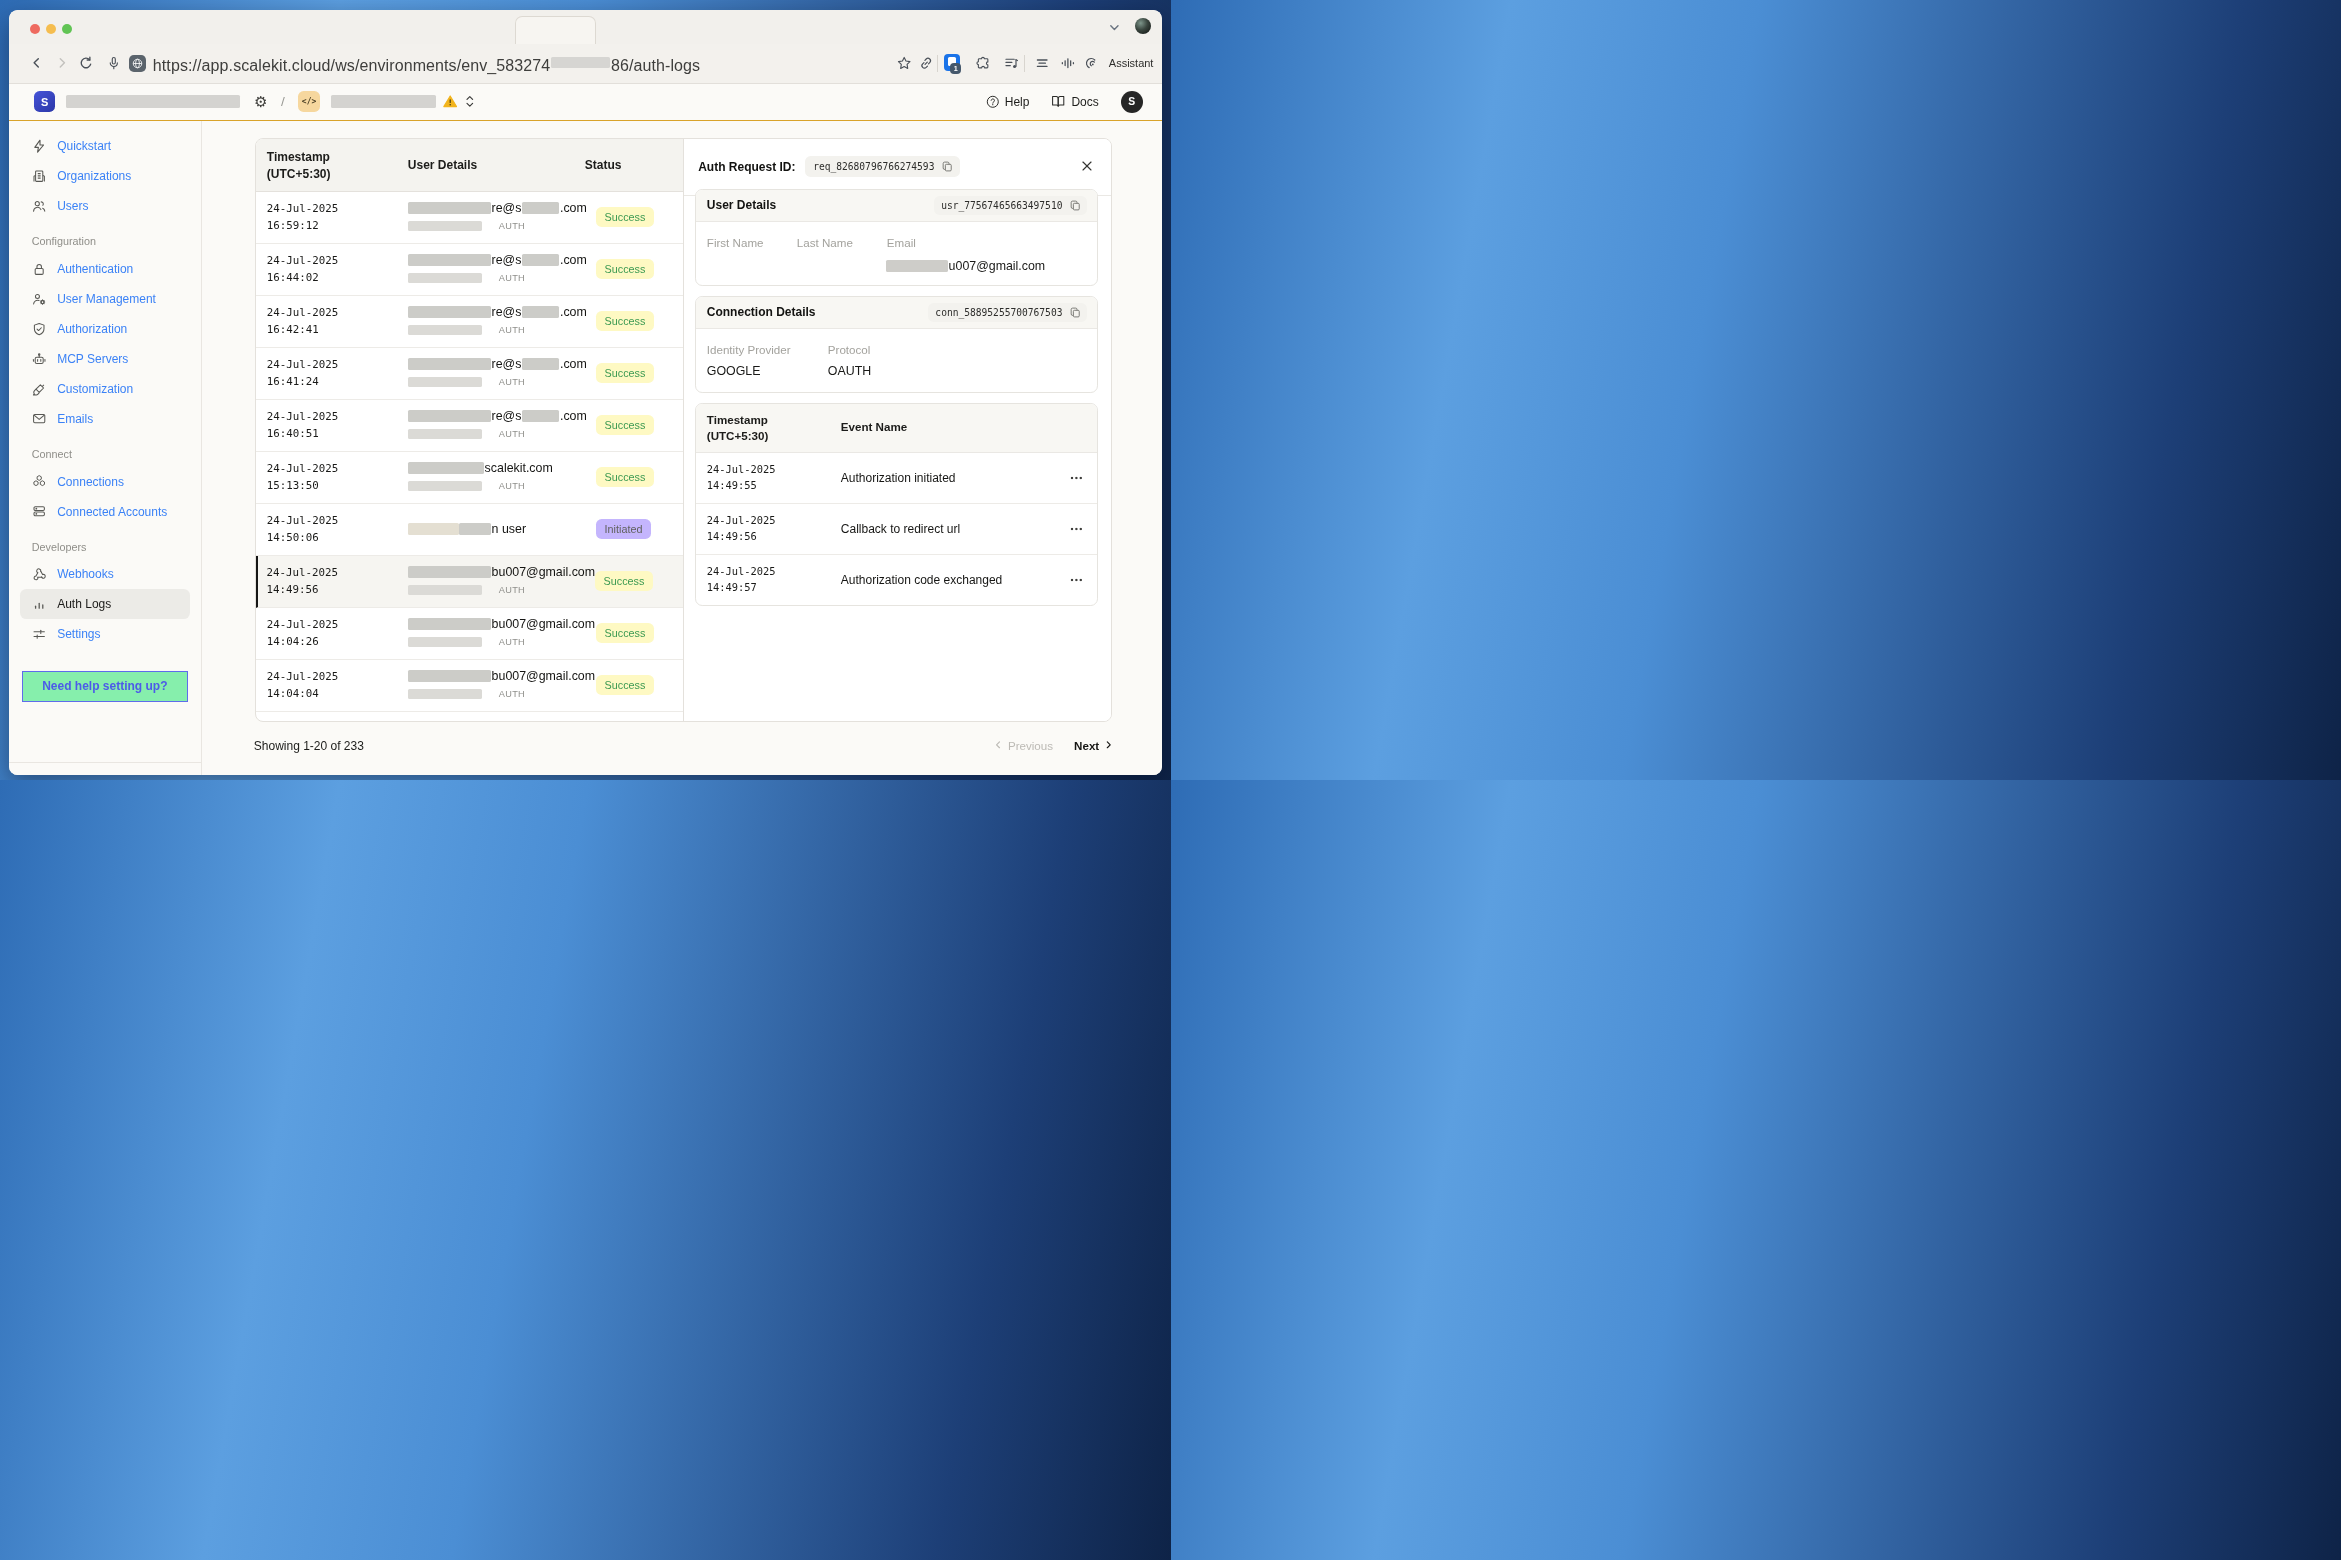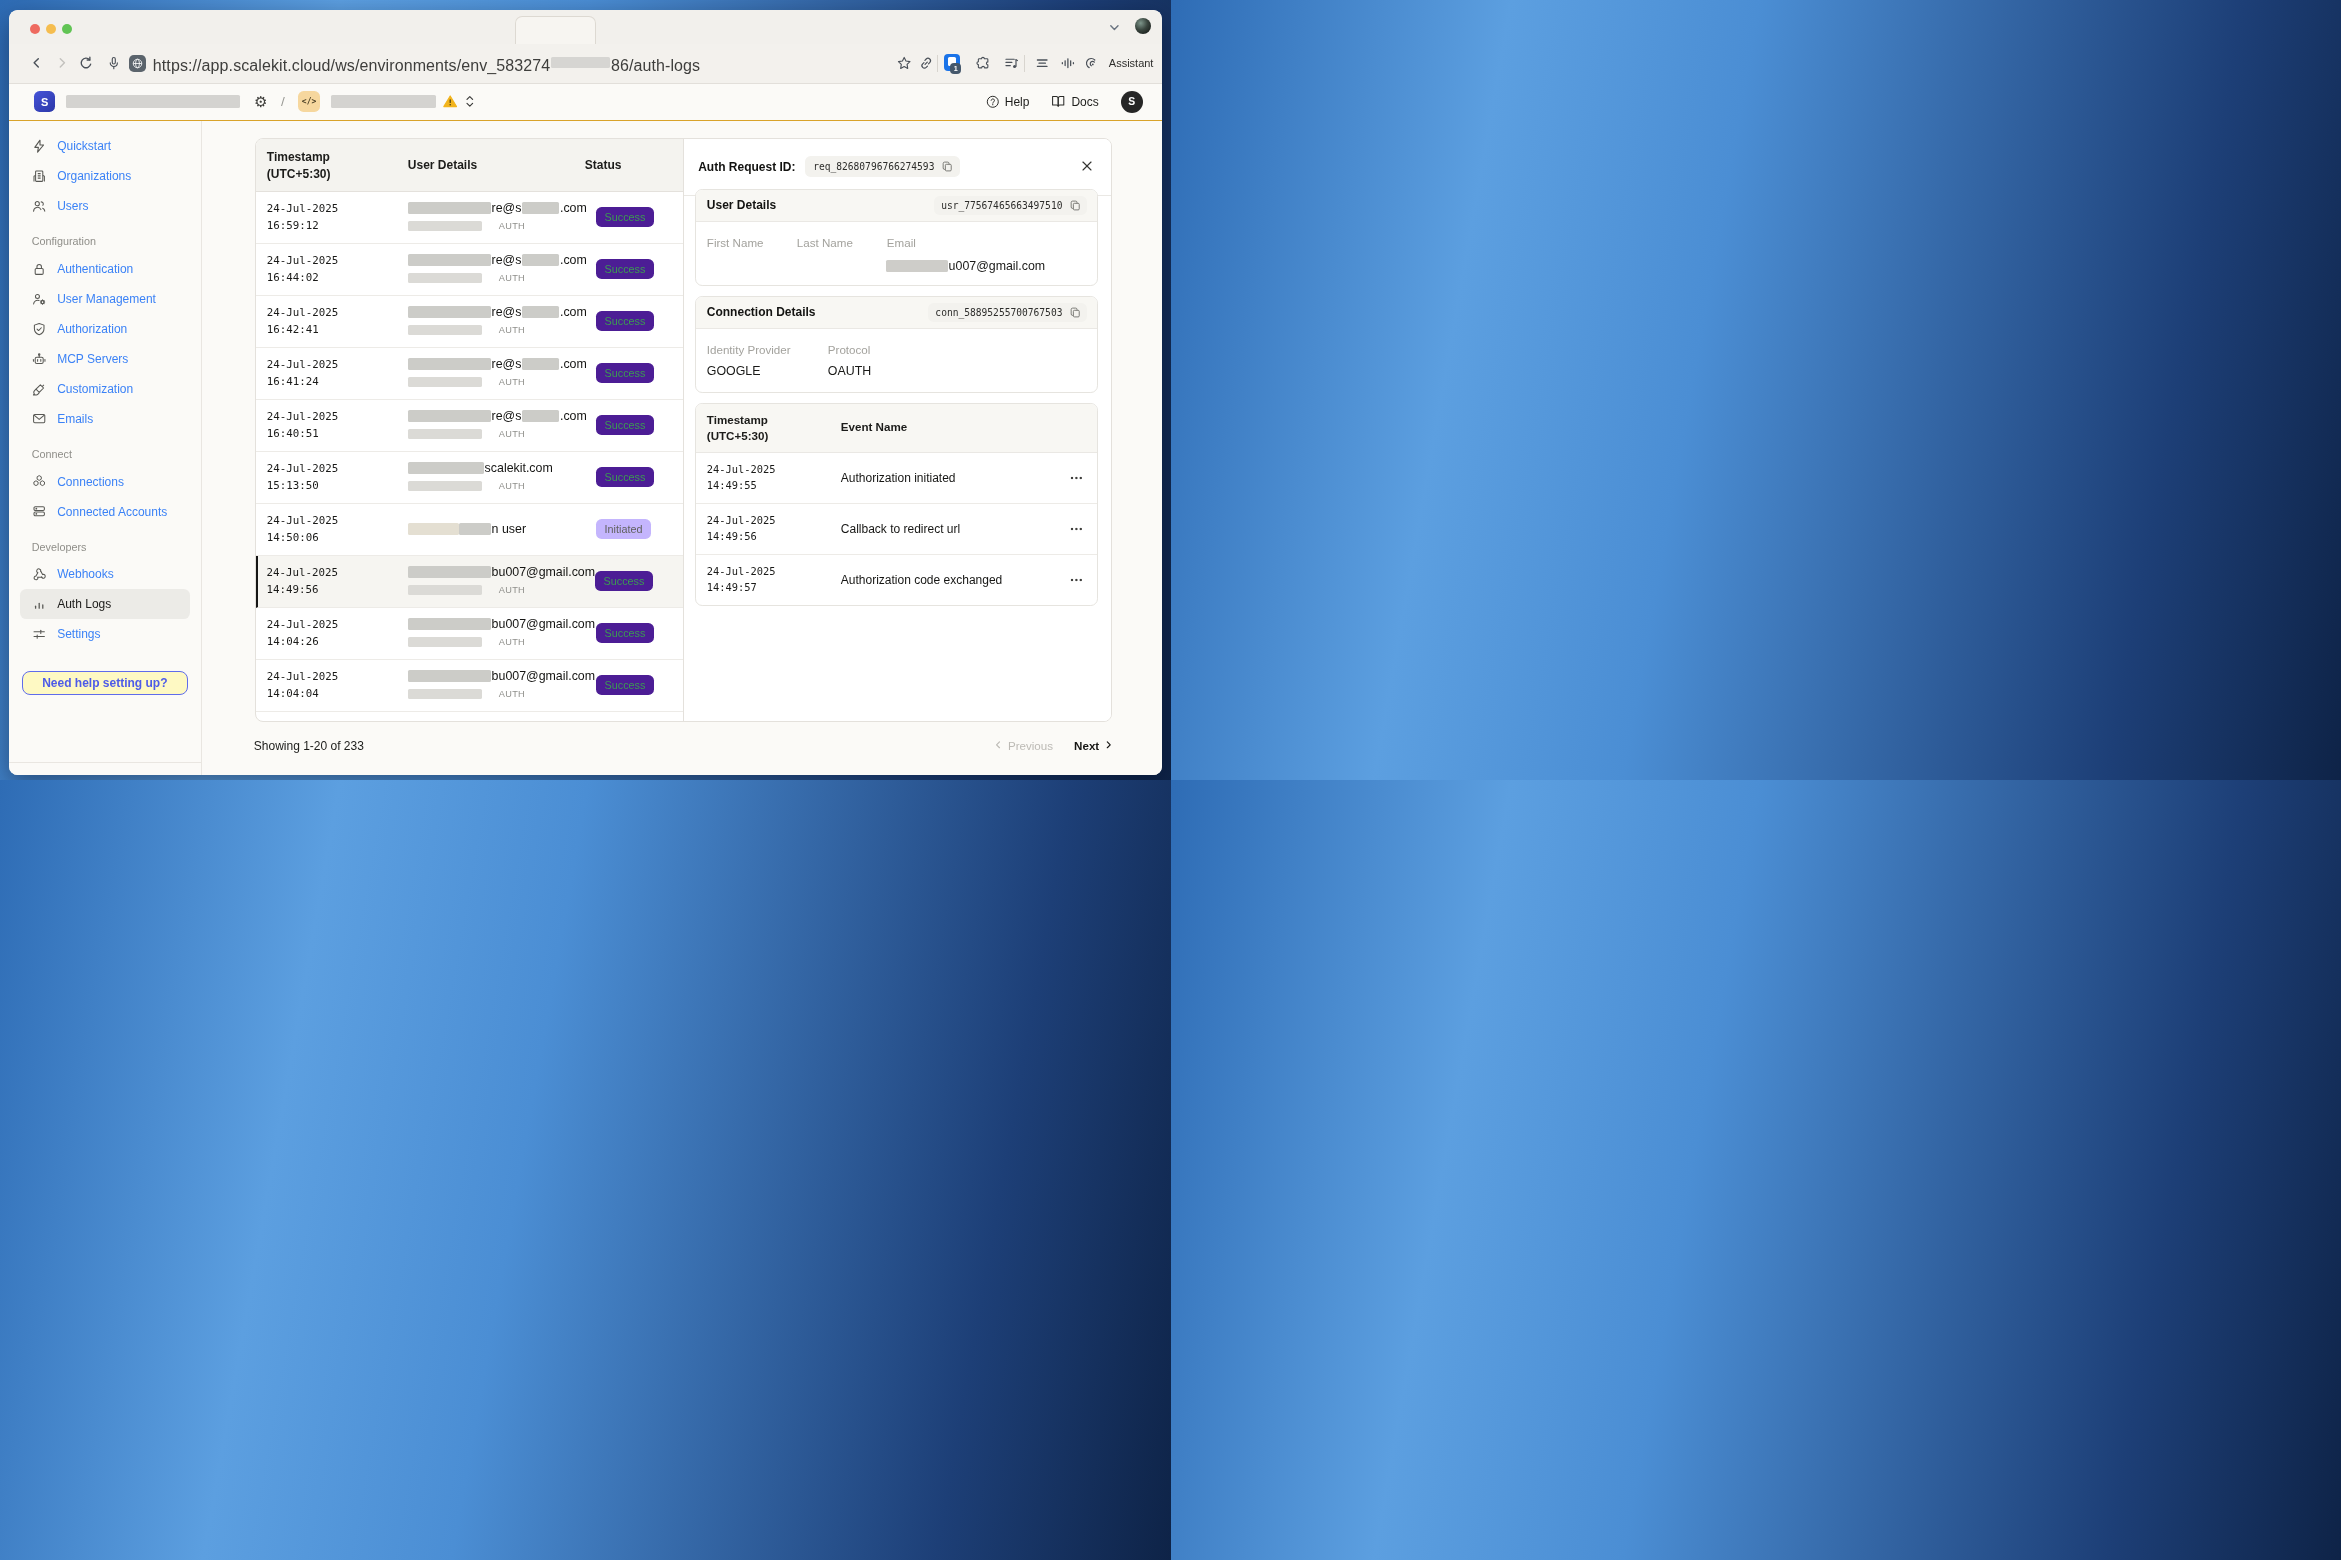--- a/index.html
+++ b/index.html
@@ -73,23 +73,23 @@
   .app-body{ display:flex; height:686px; background:#fbfaf7; }
   .sidebar{ width:193px; border-right:0.8px solid #e9e6e1; padding-top:10.4px; display:flex;
     flex-direction:column; position:relative; }
   .side-item{ height:30px; display:flex; align-items:center; gap:10.4px; padding-left:23px;
     font-size:12px; color:#3b82f6; margin:0 11px 0 11px; padding-left:12px; border-radius:6.4px; }
   .side-item .ic{ width:15px; display:flex; justify-content:center; color:#59595
 
 4; color:#585854; }
   .side-item.sel{ background:#ececE8; background:#ecebe7; color:#1c1c1a; font-weight:500; }
   .side-label{ font-size:10.8px; color:#8f8e89; padding-left:23px; margin:14.4px 0 6.4px; }
-  .help-btn{ margin:21.5px 12.8px 0; height:24px; border:1.2px solid #5f6ceb; border-radius:8px;
+  .help-btn{ margin:21.5px 12.8px 0; height:31px; border:1.2px solid #5f6ceb; border-radius:0;
     color:#4d5be8; font-size:12px; font-weight:600; display:flex; align-items:center; justify-content:center;
-    background:#fef9c3; }
+    background:#86efac; }
   .side-bottom{ margin-top:auto; border-top:0.8px solid #e9e6e1; height:45px; display:flex;
     align-items:center; padding-left:19px; }
   .sk-logo{ font-size:20px; font-weight:bold; letter-spacing:-0.6px; color:#262624; }
 
   .content{ position:relative; flex:1; }
 
   
   .main-card{ position:absolute; left:53px; top:17px; width:857px; height:584px; background:#fff;
     border:0.8px solid #e4e1dc; border-radius:8px; display:flex; overflow:hidden; }
 
@@ -111,21 +111,21 @@
   .usr .l2{ display:flex; align-items:center; margin-top:4px; height:12.8px; }
   .usr .l2 .redact{ width:74px; height:10.4px; background:#dbdad6; }
   .usr .l2 .auth{ font-size:9.2px; color:#8f8f8b; letter-spacing:0.3px; margin-left:17px; }
   .rA{ width:83px; margin-right:0.8px; }
   .rB{ width:37px; margin:0 0.8px; }
   .rTan{ width:51px; background:#e4dfd2 !important; }
   .rC{ width:32px; margin-right:0.8px; }
   .badge{ position:absolute; left:340px; top:50%; transform:translateY(-50%); font-size:10.8px;
     padding:4px 8.8px; border-radius:5.6px; }
   .trow.sel .badge{ left:337px; }
-  .badge.success{ color:#3c9a52; background:#4c1d95; }
+  .badge.success{ color:#3c9a52; background:#fef9c3; }
   .badge.initiated{ color:#61615e; background:#c4b5fd; }
 
   
   .detail-pane{ flex:1; border-left:0.8px solid #e4e1dc; background:#fff; position:relative; }
   .dp-head{ height:57px; border-bottom:0.8px solid #eae8e4; display:flex; align-items:center;
     padding-left:14.4px; }
   .dp-title{ font-size:12px; font-weight:600; color:#121210; }
   .pill{ display:inline-flex; align-items:center; gap:7.2px; background:#f3f2ee; border-radius:5.6px;
     padding:4.8px 8px; font-size:9.6px; color:#2d2d2b; margin-left:9.6px; }
   .copy-ic{ color:#6d6d69; }

